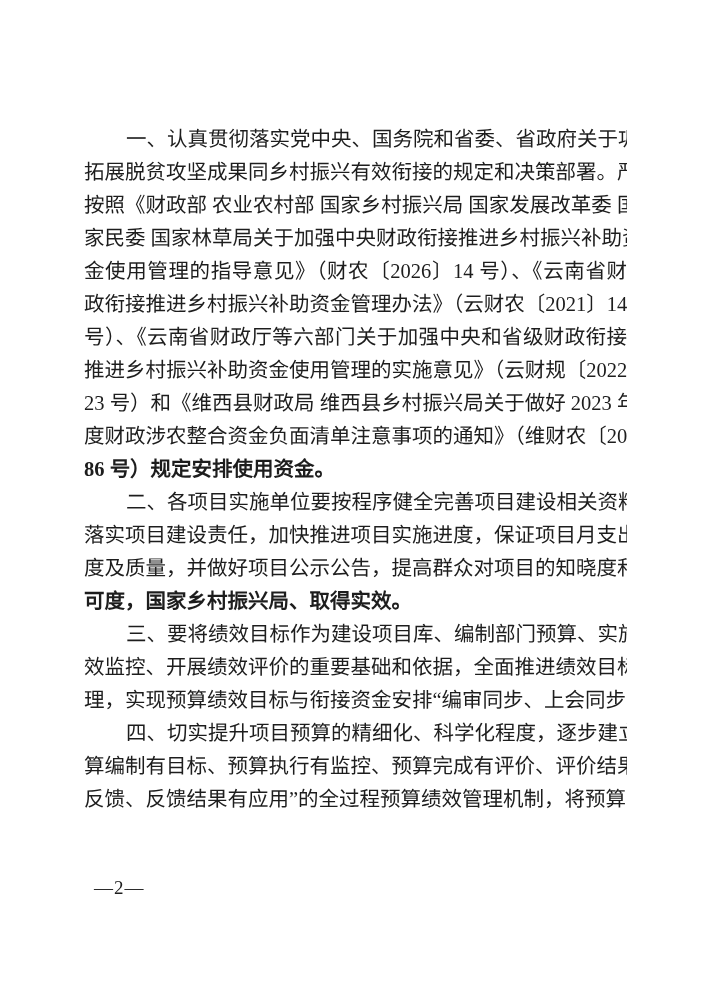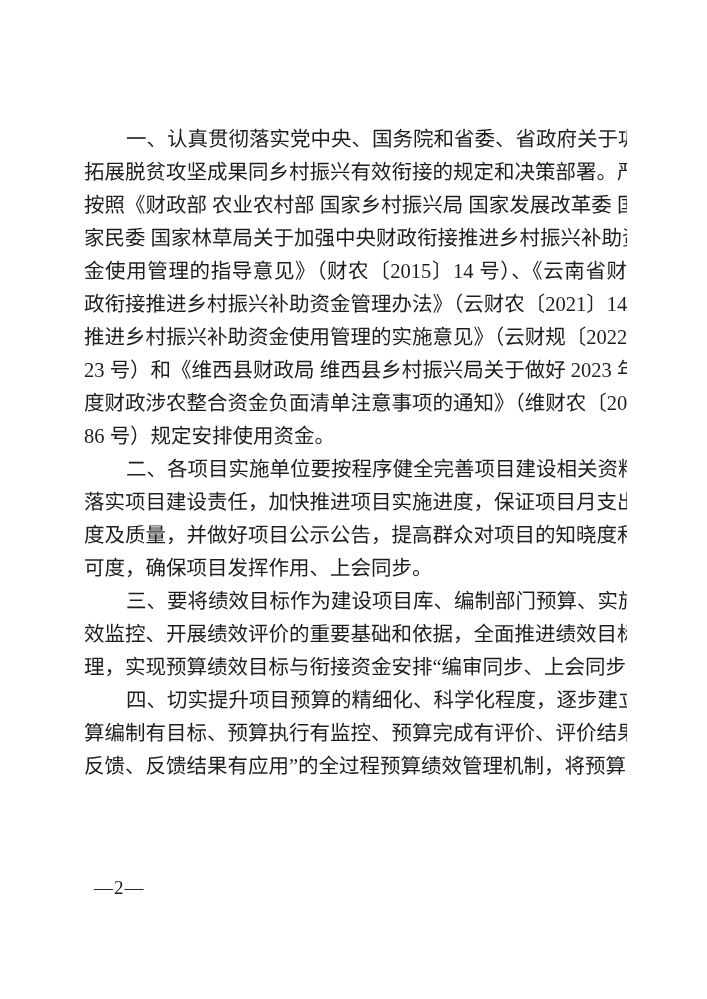--- a/index.html
+++ b/index.html
@@ -37,20 +37,21 @@
     white-space: nowrap;
   }
   .line.first {
     text-indent: 42px;
   }
   .line.short {
     text-align: center;
     text-align-last: left;
     -moz-text-align-last: left;
     white-space: normal;
+    font-weight: bold;
   }
   .page-number {
     position: absolute;
     left: 94px;
     top: 876px;
     font-size: 19px;
     line-height: 24px;
     letter-spacing: 1px;
     color: #1d1d1d;
   }
@@ -58,32 +59,33 @@
 </head>
 <body>
 
 <div class="page">
   <div class="text-block" id="text-block">
       <div class="para">
         <div class="line first">一、认真贯彻落实党中央、国务院和省委、省政府关于巩固</div>
         <div class="line">拓展脱贫攻坚成果同乡村振兴有效衔接的规定和决策部署。严格</div>
         <div class="line">按照《财政部 农业农村部 国家乡村振兴局 国家发展改革委 国</div>
         <div class="line">家民委 国家林草局关于加强中央财政衔接推进乡村振兴补助资</div>
-        <div class="line">金使用管理的指导意见》（财农〔2015〕14 号）、《云南省财</div>
+        <div class="line">金使用管理的指导意见》（财农〔2026〕14 号）、《云南省财</div>
         <div class="line">政衔接推进乡村振兴补助资金管理办法》（云财农〔2021〕140</div>
+        <div class="line">号）、《云南省财政厅等六部门关于加强中央和省级财政衔接</div>
         <div class="line">推进乡村振兴补助资金使用管理的实施意见》（云财规〔2022〕</div>
         <div class="line">23 号）和《维西县财政局 维西县乡村振兴局关于做好 2023 年</div>
         <div class="line">度财政涉农整合资金负面清单注意事项的通知》（维财农〔2022〕</div>
         <div class="line short">86 号）规定安排使用资金。</div>
       </div>
       <div class="para">
         <div class="line first">二、各项目实施单位要按程序健全完善项目建设相关资料，</div>
         <div class="line">落实项目建设责任，加快推进项目实施进度，保证项目月支出进</div>
         <div class="line">度及质量，并做好项目公示公告，提高群众对项目的知晓度和认</div>
-        <div class="line short">可度，确保项目发挥作用、上会同步。</div>
+        <div class="line short">可度，国家乡村振兴局、取得实效。</div>
       </div>
       <div class="para">
         <div class="line first">三、要将绩效目标作为建设项目库、编制部门预算、实施绩</div>
         <div class="line">效监控、开展绩效评价的重要基础和依据，全面推进绩效目标管</div>
         <div class="line">理，实现预算绩效目标与衔接资金安排“编审同步、上会同步、</div>
       </div>
       <div class="para">
         <div class="line first">四、切实提升项目预算的精细化、科学化程度，逐步建立“预</div>
         <div class="line">算编制有目标、预算执行有监控、预算完成有评价、评价结果有</div>
         <div class="line">反馈、反馈结果有应用”的全过程预算绩效管理机制，将预算刚</div>

